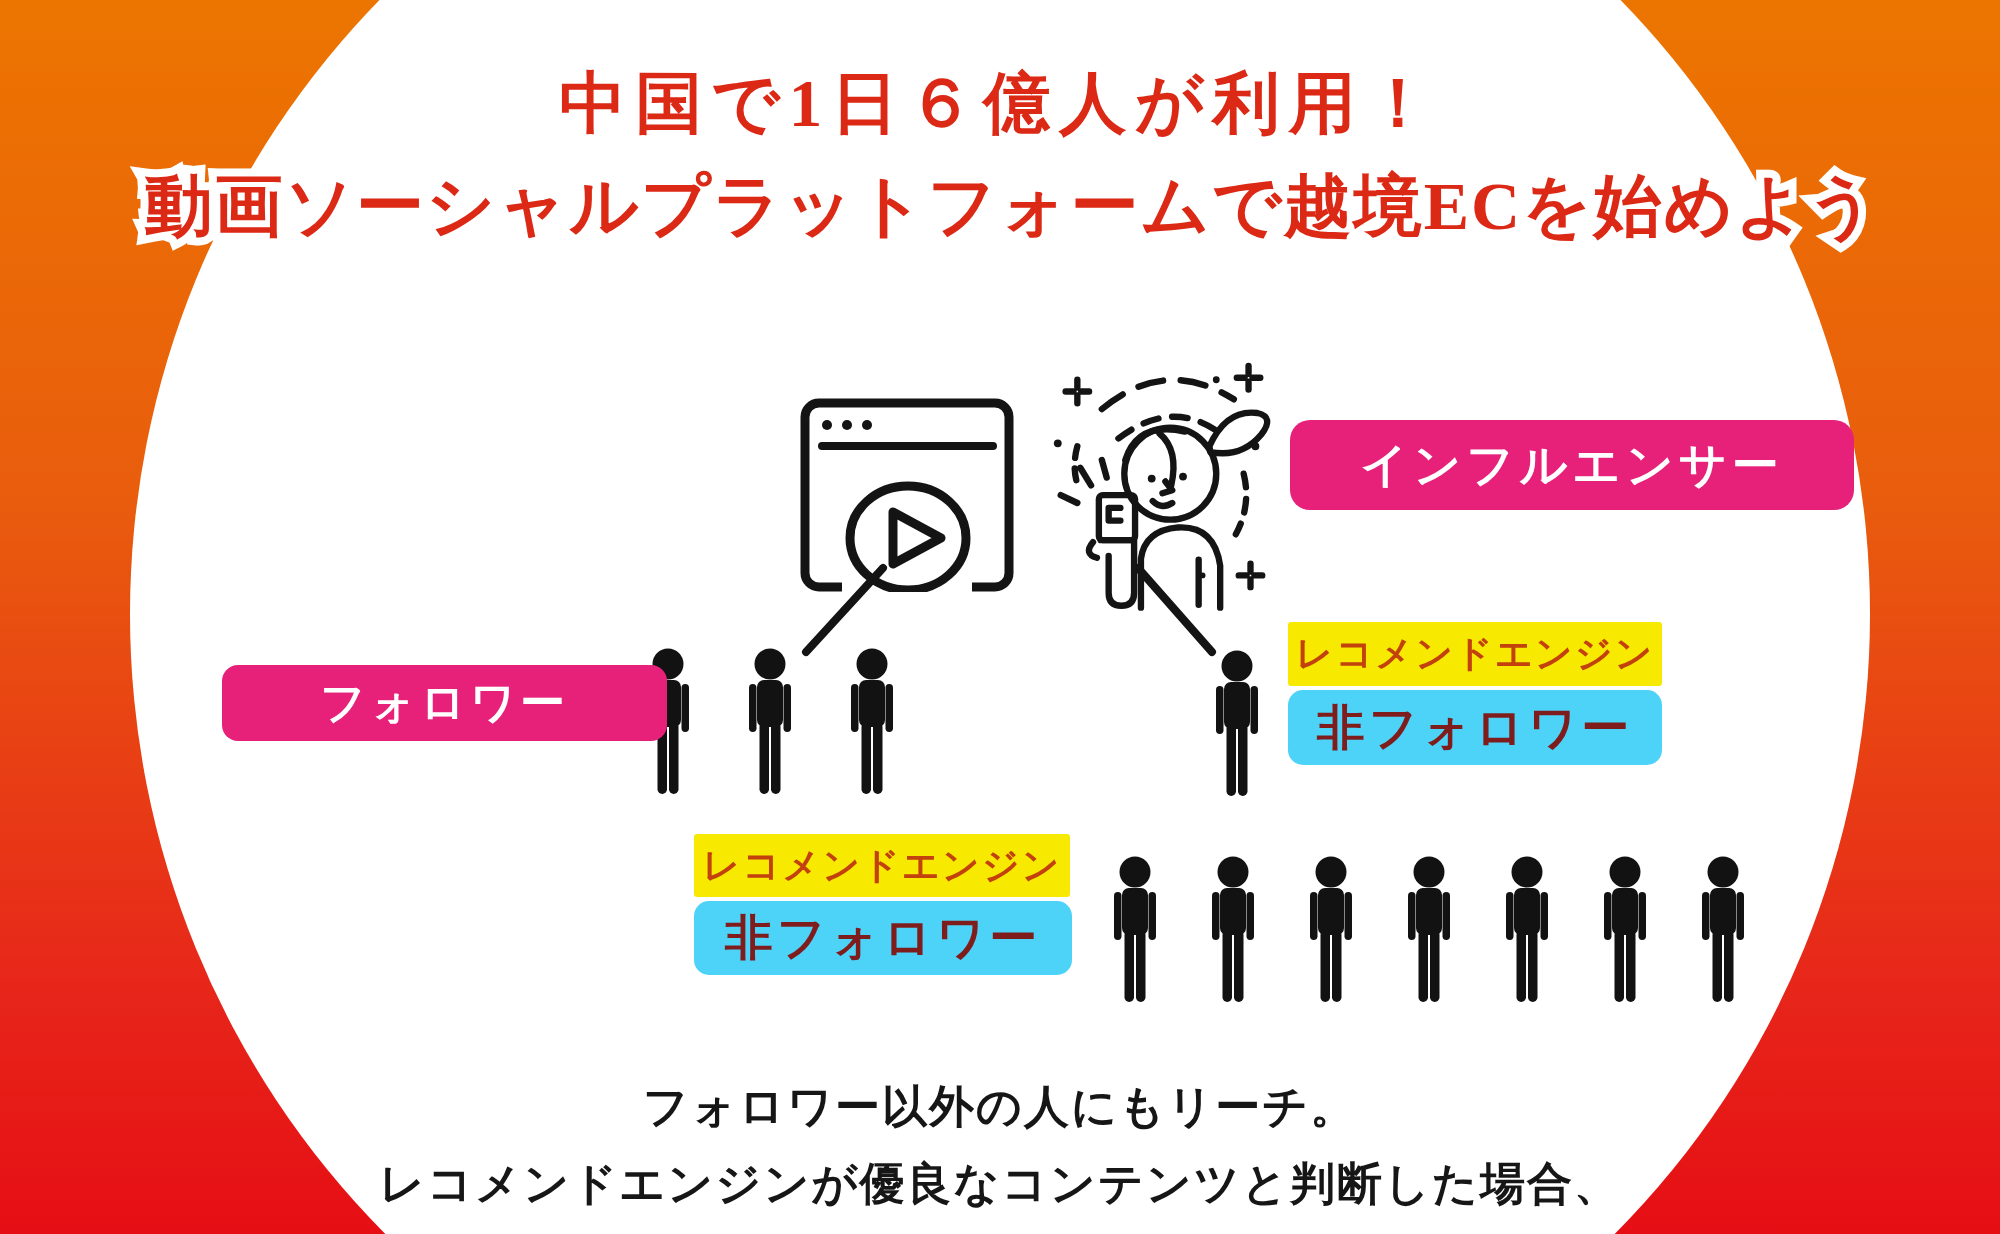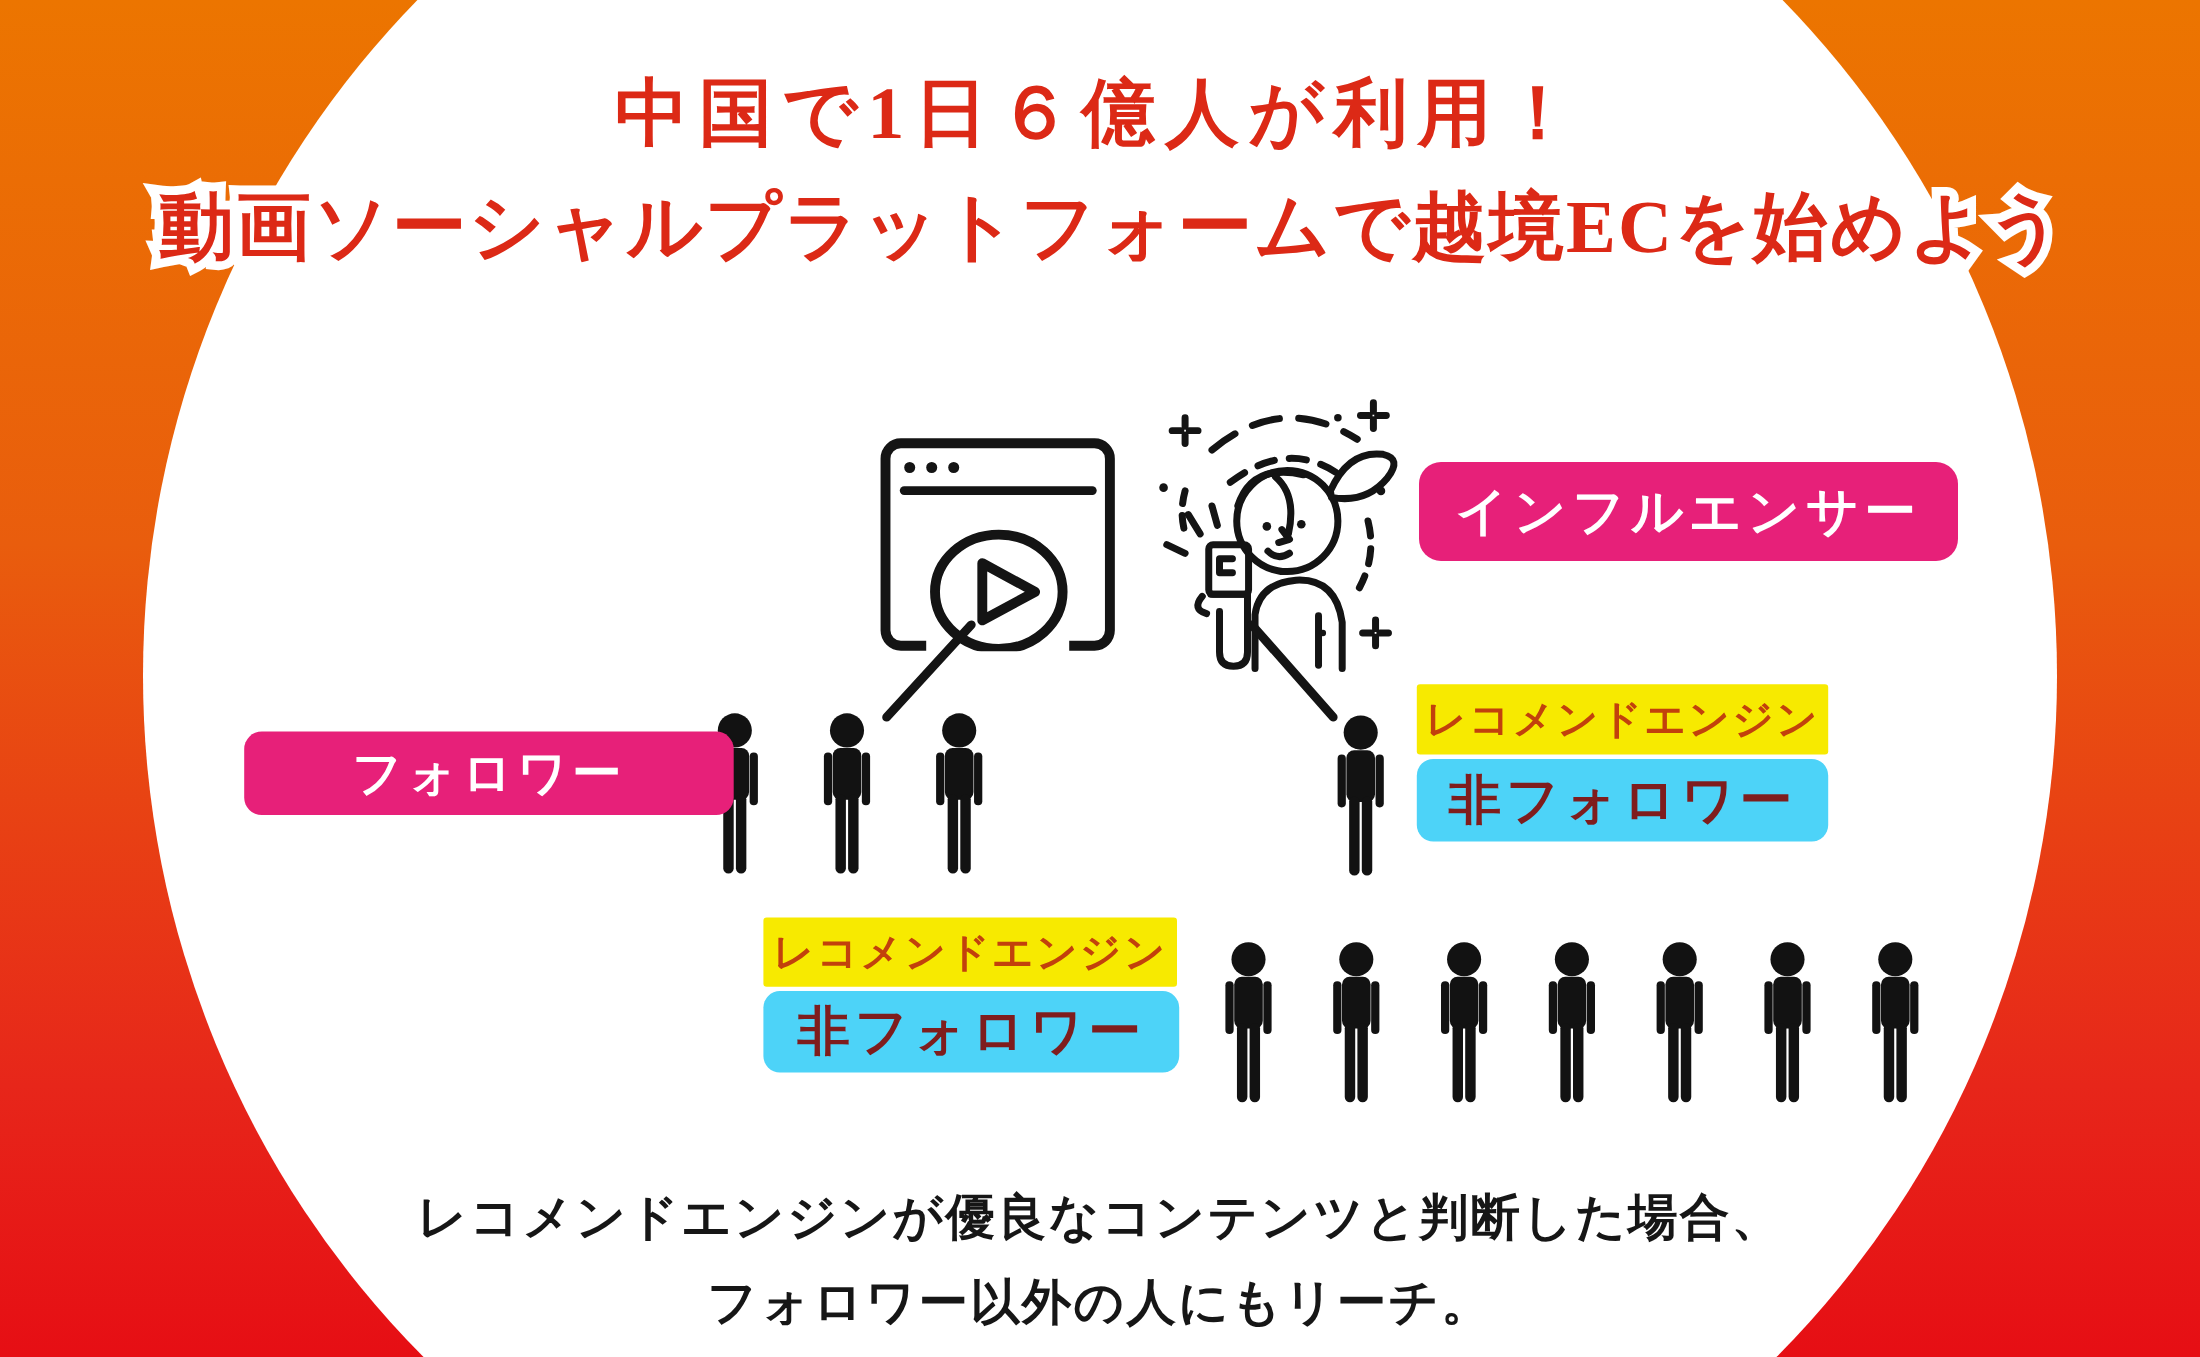--- a/index.html
+++ b/index.html
@@ -22,21 +22,21 @@
   }
   .title-line .t-fill{position:relative;}
   .title-line.l1{font-size:67px;line-height:102px;letter-spacing:9px;}
   .title-line.l2{font-size:68px;line-height:104px;letter-spacing:2px;margin-left:23px;}
   
   .tag{position:absolute;display:flex;align-items:center;justify-content:center;
        font-weight:800;box-sizing:border-box;z-index:4;}
   .tag.pink{background:#e72079;color:#ffffff;}
   .tag.yellow{background:#f7ea00;color:#c2410c;}
   .tag.cyan{background:#4dd3f8;color:#7f1d1d;}
-  .tag.influencer{left:1290px;top:420px;width:490px;height:90px;border-radius:20px;font-size:47px;letter-spacing:5px;}
+  .tag.influencer{left:1290px;top:420px;width:564px;height:90px;border-radius:20px;font-size:47px;letter-spacing:5px;}
   .tag.follower{left:222px;top:665px;width:445px;height:76px;border-radius:16px;font-size:45px;letter-spacing:4px;}
   .tag.rec-right{left:1288px;top:622px;width:374px;height:64px;border-radius:3px;font-size:37px;letter-spacing:2px;}
   .tag.nonf-right{left:1288px;top:690px;width:374px;height:75px;border-radius:15px;font-size:48px;letter-spacing:4px;}
   .tag.rec-bottom{left:694px;top:834px;width:376px;height:63px;border-radius:3px;font-size:37px;letter-spacing:2px;}
   .tag.nonf-bottom{left:694px;top:901px;width:378px;height:74px;border-radius:15px;font-size:48px;letter-spacing:4px;}
   
   .abs{position:absolute;z-index:3;}
   .fig-row{position:absolute;display:flex;z-index:3;}
   .fig-row.followers{left:638px;top:648px;gap:42px;}
   .fig-row.single{left:1207px;top:650px;}
@@ -174,22 +174,22 @@
       </svg>
       <svg class="person" viewBox="0 0 60 150">
         <use href="#person-sym"></use>
       </svg>
       <svg class="person" viewBox="0 0 60 150">
         <use href="#person-sym"></use>
       </svg>
     </div>
 
   <div class="caption">
+    <div>フォロワー以外の人にもリーチ。</div>
     <div>レコメンドエンジンが優良なコンテンツと判断した場合、</div>
-    <div>フォロワー以外の人にもリーチ。</div>
   </div>
 
   <svg class="hidden-defs" aria-hidden="true">
     <symbol id="person-sym" viewBox="0 0 60 150">
       <g fill="#121212">
         <circle cx="30" cy="16" r="15.5"></circle>
         <rect x="17" y="32" width="26" height="47" rx="7"></rect>
         <rect x="9" y="36" width="7.5" height="48" rx="3.7"></rect>
         <rect x="43.5" y="36" width="7.5" height="48" rx="3.7"></rect>
         <rect x="19.5" y="74" width="9.5" height="72" rx="4.7"></rect>

